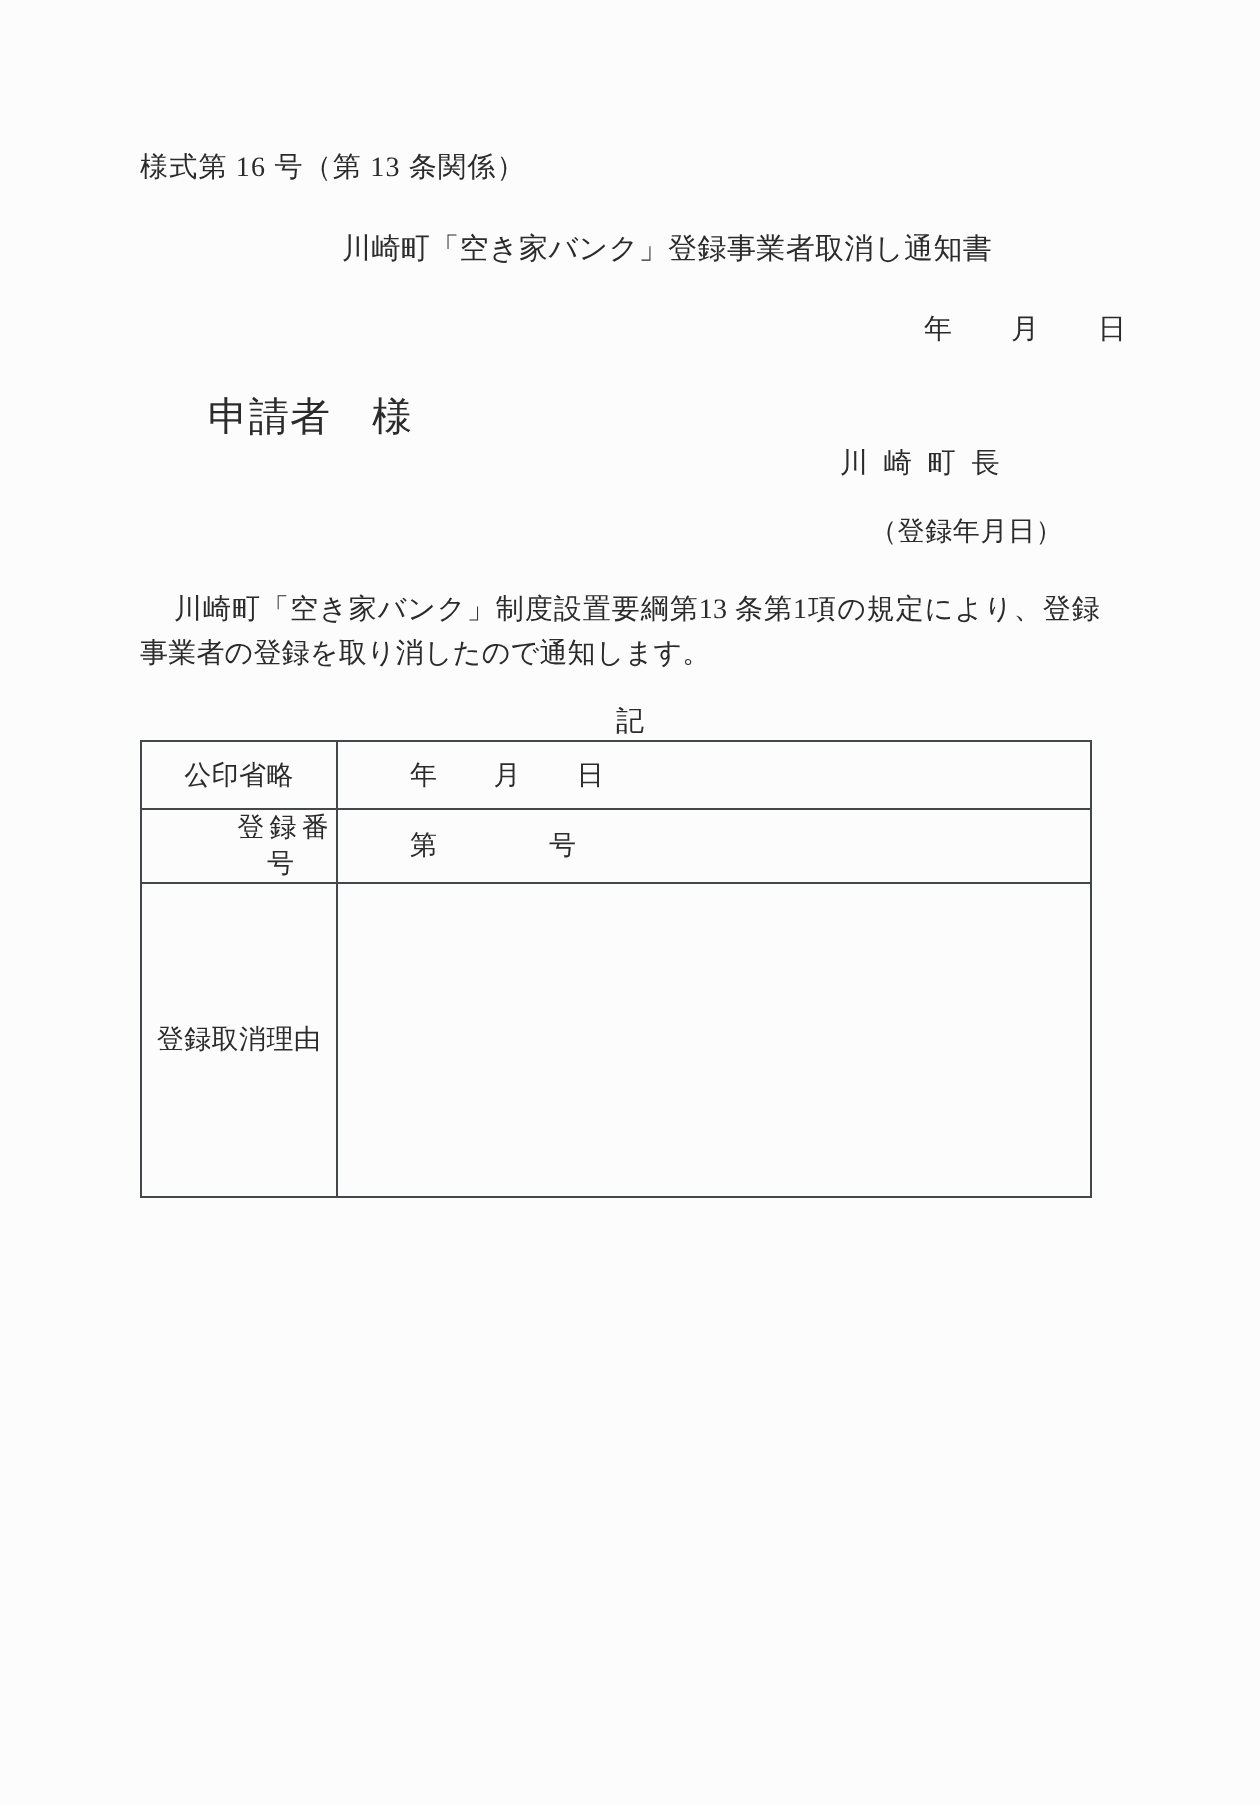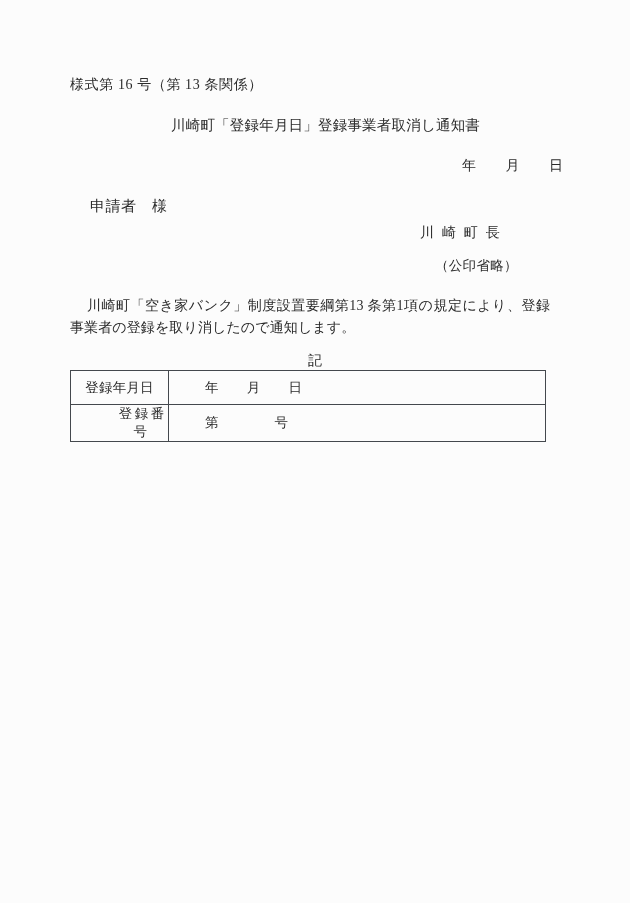--- a/index.html
+++ b/index.html
@@ -52,23 +52,23 @@
   
   .date-line {
     left: 462px;
     top: 159px;
     font-size: 14px;
     letter-spacing: 0.5px;
   }
 
   
   .addressee {
-    left: 90px;
+    left: 104px;
     top: 199px;
-    font-size: 15px;
+    font-size: 20px;
     letter-spacing: 0.5px;
     text-align: right;
   }
 
   
   .issuer {
     left: 420px;
     top: 226px;
     font-size: 14px;
     letter-spacing: 2.2px;
@@ -145,40 +145,44 @@
     vertical-align: top;
   }
 </style>
 </head>
 <body>
 
 <div class="page">
 
   <div class="tx form-no">様式第 16 号（第 13 条関係）</div>
 
-  <div class="tx doc-title">川崎町「登録年月日」登録事業者取消し通知書</div>
+  <div class="tx doc-title">川崎町「空き家バンク」登録事業者取消し通知書</div>
 
   <div class="tx date-line">年　　月　　日</div>
 
   <div class="tx addressee">申請者　様</div>
 
   <div class="tx issuer">川 崎 町 長</div>
 
-  <div class="tx seal-note">（公印省略）</div>
+  <div class="tx seal-note">（登録年月日）</div>
 
   <div class="body-para">川崎町「空き家バンク」制度設置要綱第13  条第1項の規定により、登録事業者の登録を取り消したので通知します。</div>
 
   <div class="ki-mark">記</div>
 
   <table class="form-table">
     <tbody>
       <tr class="row-date">
-        <td class="lbl">登録年月日</td>
+        <td class="lbl">公印省略</td>
         <td class="val">年　　月　　日</td>
       </tr>
       <tr class="row-number">
         <td class="lbl spaced">登録番号</td>
         <td class="val">第　　　　号</td>
+      </tr>
+      <tr class="row-reason">
+        <td class="lbl">登録取消理由</td>
+        <td class="val"></td>
       </tr>
     </tbody>
   </table>
 
 </div>
 
 </body></html>

